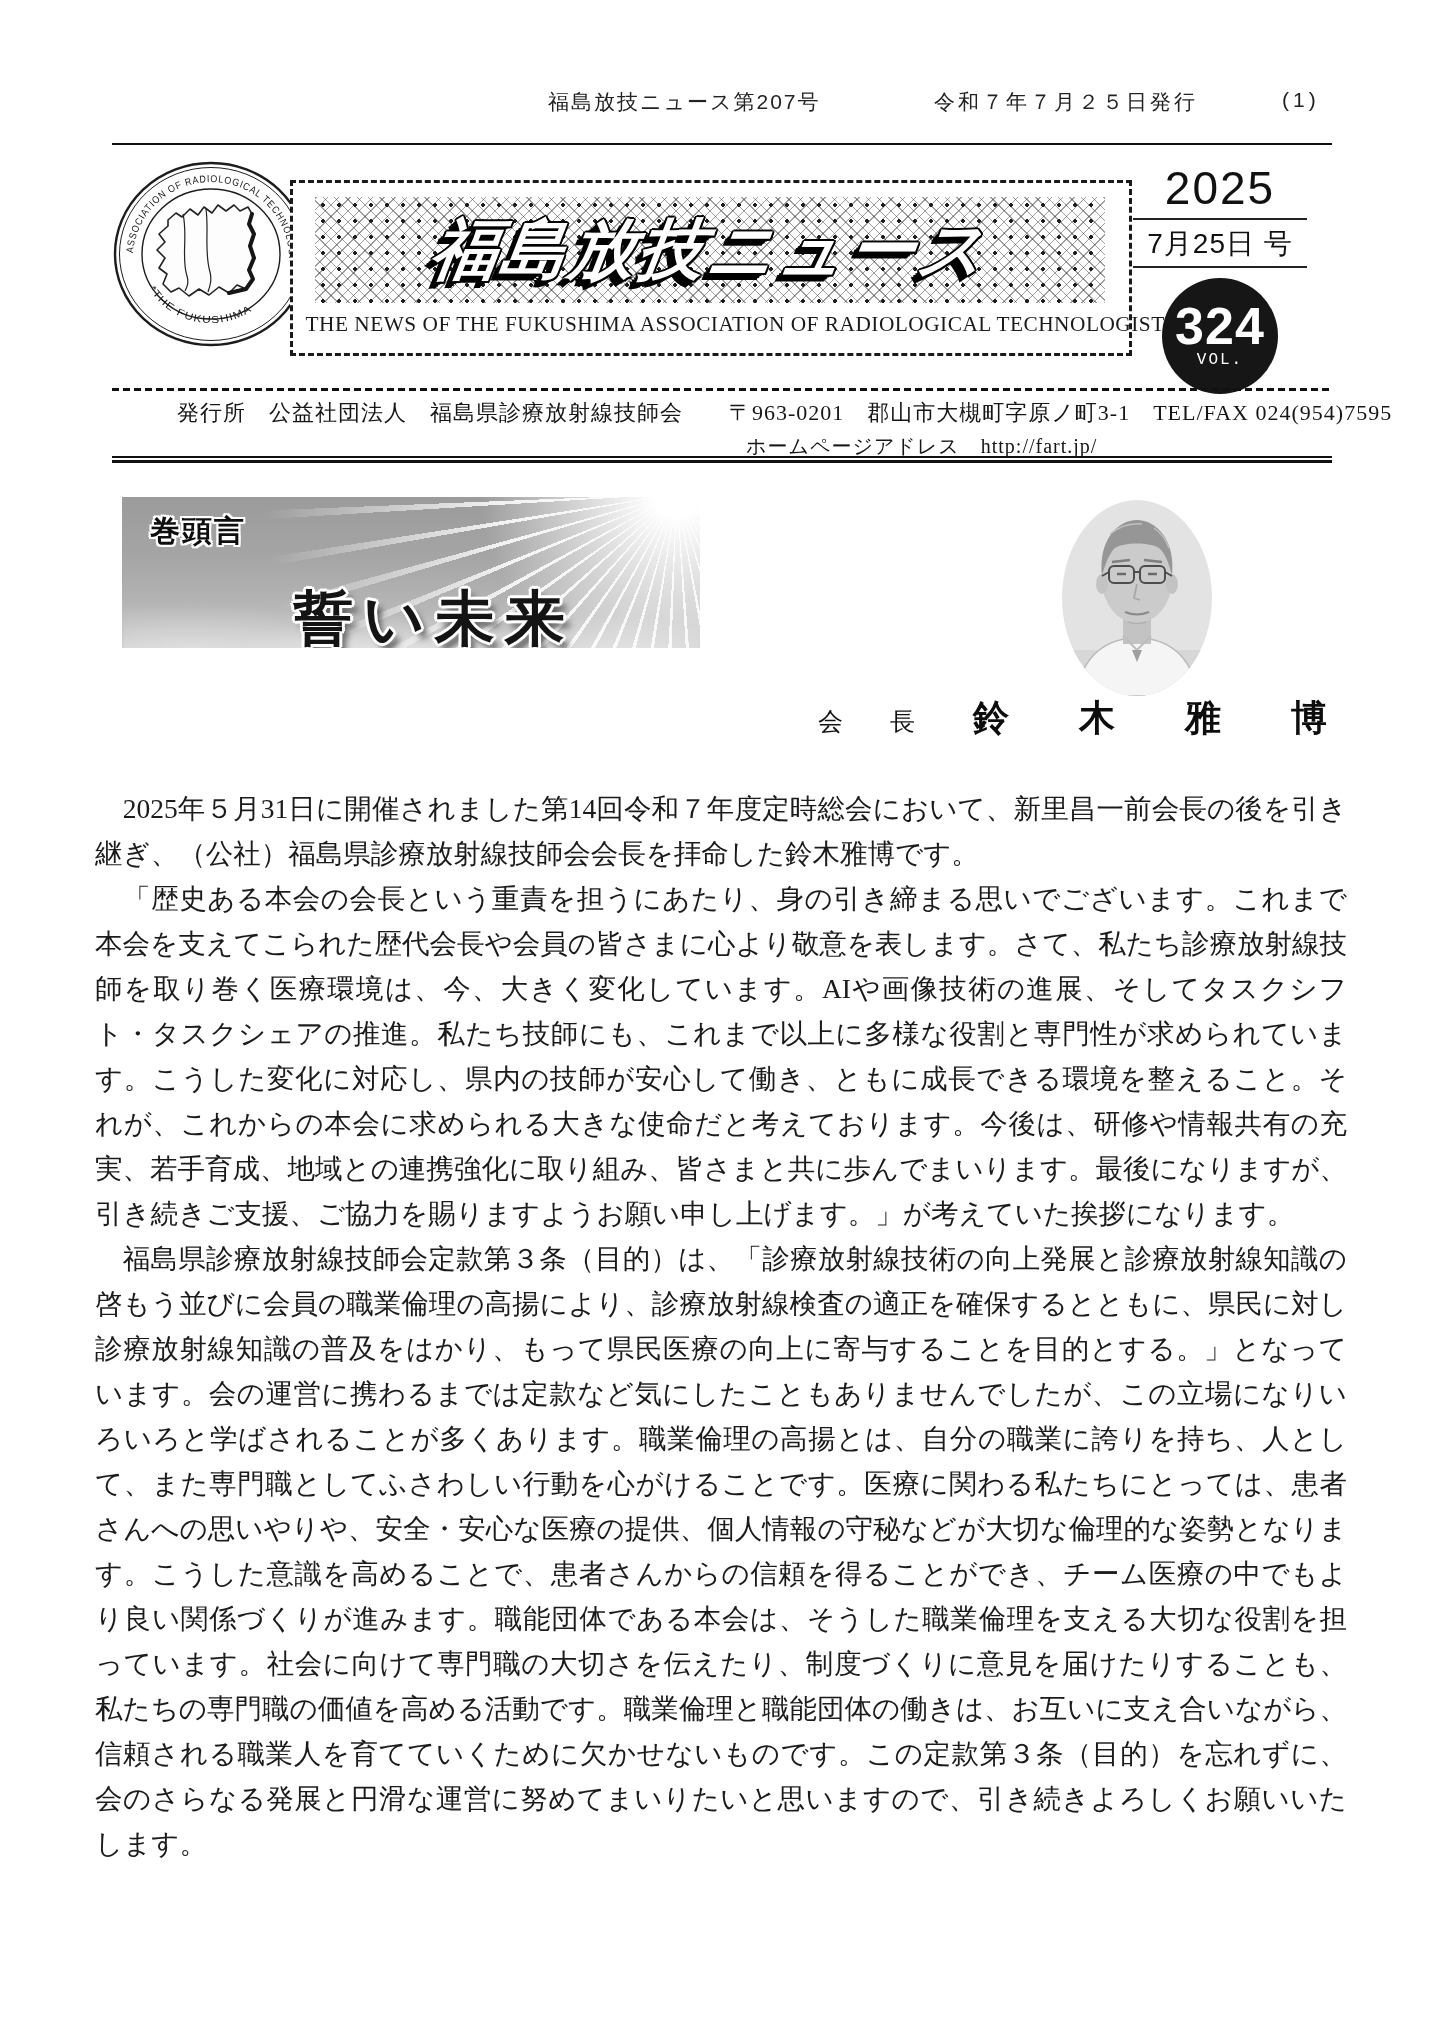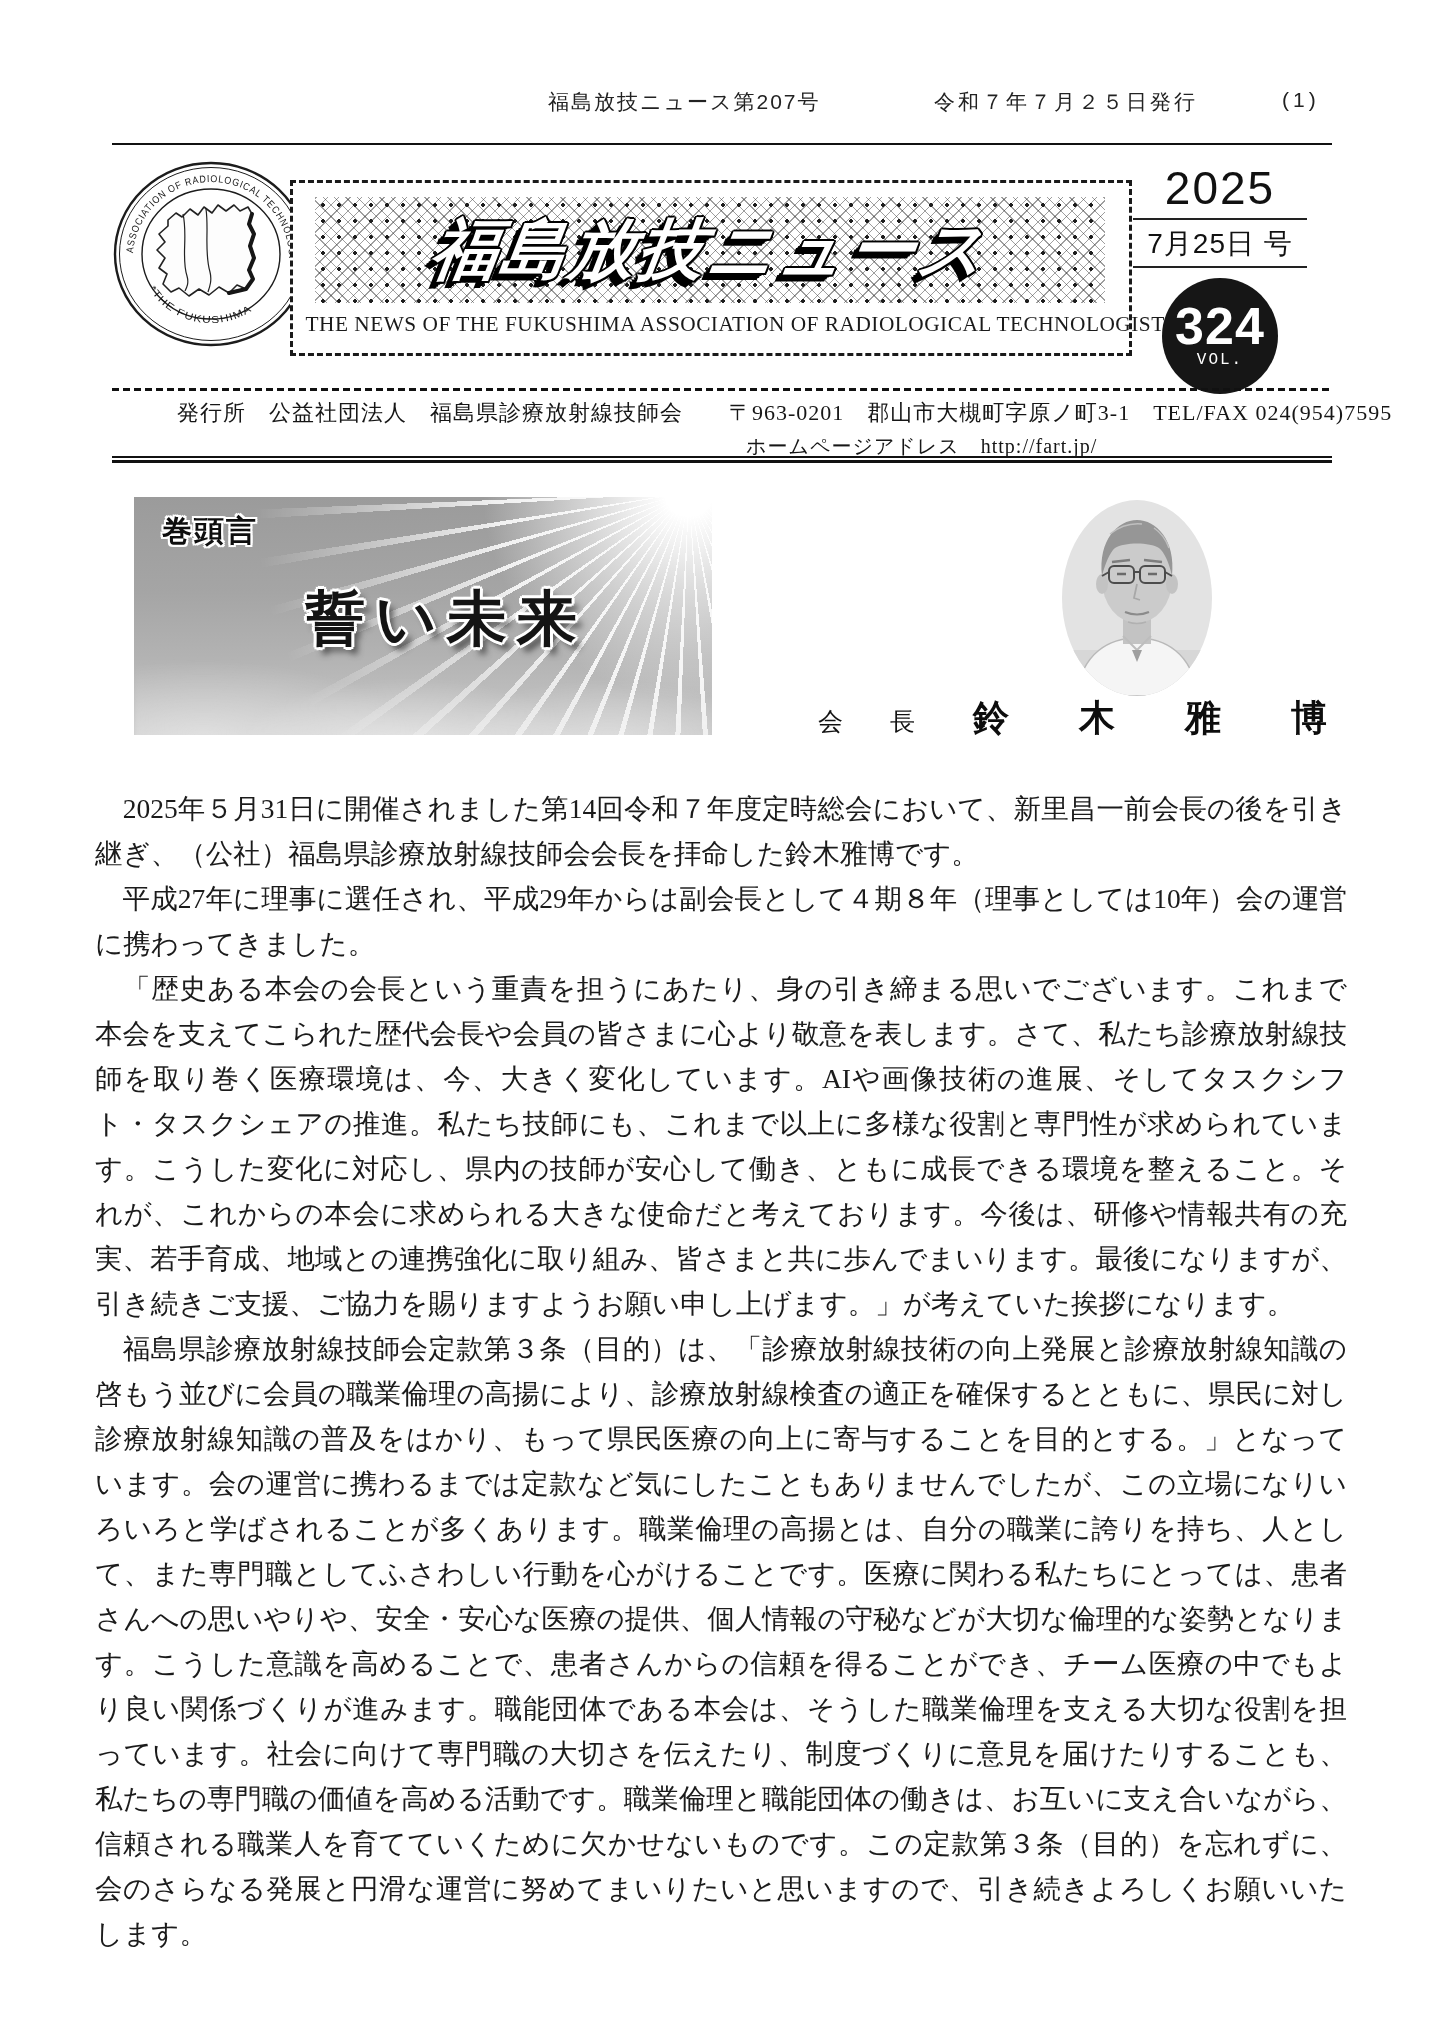--- a/index.html
+++ b/index.html
@@ -59,21 +59,21 @@
     background:repeating-linear-gradient(90deg,#111 0 7px,transparent 7px 11px);}
   .pub-line{position:absolute;left:177px;top:398px;font-family:"Liberation Serif","DejaVu Serif",serif;
     font-size:22px;color:#161616;letter-spacing:1px;white-space:nowrap;}
   .pub-home{position:absolute;left:708px;top:433px;font-family:"Liberation Serif","DejaVu Serif",serif;
     font-size:20px;color:#161616;letter-spacing:1px;margin-left:38px;}
   .rule-double{position:absolute;left:112px;top:456px;width:1220px;height:7px;
     background:linear-gradient(180deg,#111 0 2px,#fff 2px 4px,#111 4px 7px);}
 
   
   .photo{
-    position:absolute;left:134px;top:497px;width:578px;height:238px;overflow:hidden;
+    position:absolute;left:122px;top:497px;width:578px;height:151px;overflow:hidden;
     background:linear-gradient(180deg,#9b9b9b 0%,#a5a5a5 40%,#b3b3b3 68%,#c9c9c9 100%);
   }
   .photo .rays{
     position:absolute;inset:0;
     background:repeating-conic-gradient(from 130deg at 96% -2%,rgba(255,255,255,.85) 0 1.2deg,rgba(255,255,255,0) 1.2deg 6.5deg);
     -webkit-mask-image:radial-gradient(circle at 96% 0%,#000 0 32%,transparent 72%);
     mask-image:radial-gradient(circle at 96% 0%,#000 0 32%,transparent 72%);
   }
   .photo .sunglow{
     position:absolute;inset:0;
@@ -200,18 +200,17 @@
     <path d="M66,122 Q75,125 84,122" fill="none" stroke="#b1b1b1" stroke-width="1.4"></path>
   </svg>
 
   <div class="byline">
     <span class="role">会 長</span>
     <span class="name">鈴 木 雅 博</span>
   </div>
 
   <div class="article">
     <p>　2025年５月31日に開催されました第14回令和７年度定時総会において、新里昌一前会長の後を引き継ぎ、（公社）福島県診療放射線技師会会長を拝命した鈴木雅博です。</p>
-    <p>　平成27年に理事に選任され、平成29年からは副会長として４期８年（理事としては10年）会の運営に携わってきました。</p>
     <p>　「歴史ある本会の会長という重責を担うにあたり、身の引き締まる思いでございます。これまで本会を支えてこられた歴代会長や会員の皆さまに心より敬意を表します。さて、私たち診療放射線技師を取り巻く医療環境は、今、大きく変化しています。AIや画像技術の進展、そしてタスクシフト・タスクシェアの推進。私たち技師にも、これまで以上に多様な役割と専門性が求められています。こうした変化に対応し、県内の技師が安心して働き、ともに成長できる環境を整えること。それが、これからの本会に求められる大きな使命だと考えております。今後は、研修や情報共有の充実、若手育成、地域との連携強化に取り組み、皆さまと共に歩んでまいります。最後になりますが、引き続きご支援、ご協力を賜りますようお願い申し上げます。」が考えていた挨拶になります。</p>
     <p>　福島県診療放射線技師会定款第３条（目的）は、「診療放射線技術の向上発展と診療放射線知識の啓もう並びに会員の職業倫理の高揚により、診療放射線検査の適正を確保するとともに、県民に対し診療放射線知識の普及をはかり、もって県民医療の向上に寄与することを目的とする。」となっています。会の運営に携わるまでは定款など気にしたこともありませんでしたが、この立場になりいろいろと学ばされることが多くあります。職業倫理の高揚とは、自分の職業に誇りを持ち、人として、また専門職としてふさわしい行動を心がけることです。医療に関わる私たちにとっては、患者さんへの思いやりや、安全・安心な医療の提供、個人情報の守秘などが大切な倫理的な姿勢となります。こうした意識を高めることで、患者さんからの信頼を得ることができ、チーム医療の中でもより良い関係づくりが進みます。職能団体である本会は、そうした職業倫理を支える大切な役割を担っています。社会に向けて専門職の大切さを伝えたり、制度づくりに意見を届けたりすることも、私たちの専門職の価値を高める活動です。職業倫理と職能団体の働きは、お互いに支え合いながら、信頼される職業人を育てていくために欠かせないものです。この定款第３条（目的）を忘れずに、会のさらなる発展と円滑な運営に努めてまいりたいと思いますので、引き続きよろしくお願いいたします。</p>
   </div>
 
 </div>
 
 </body></html>

